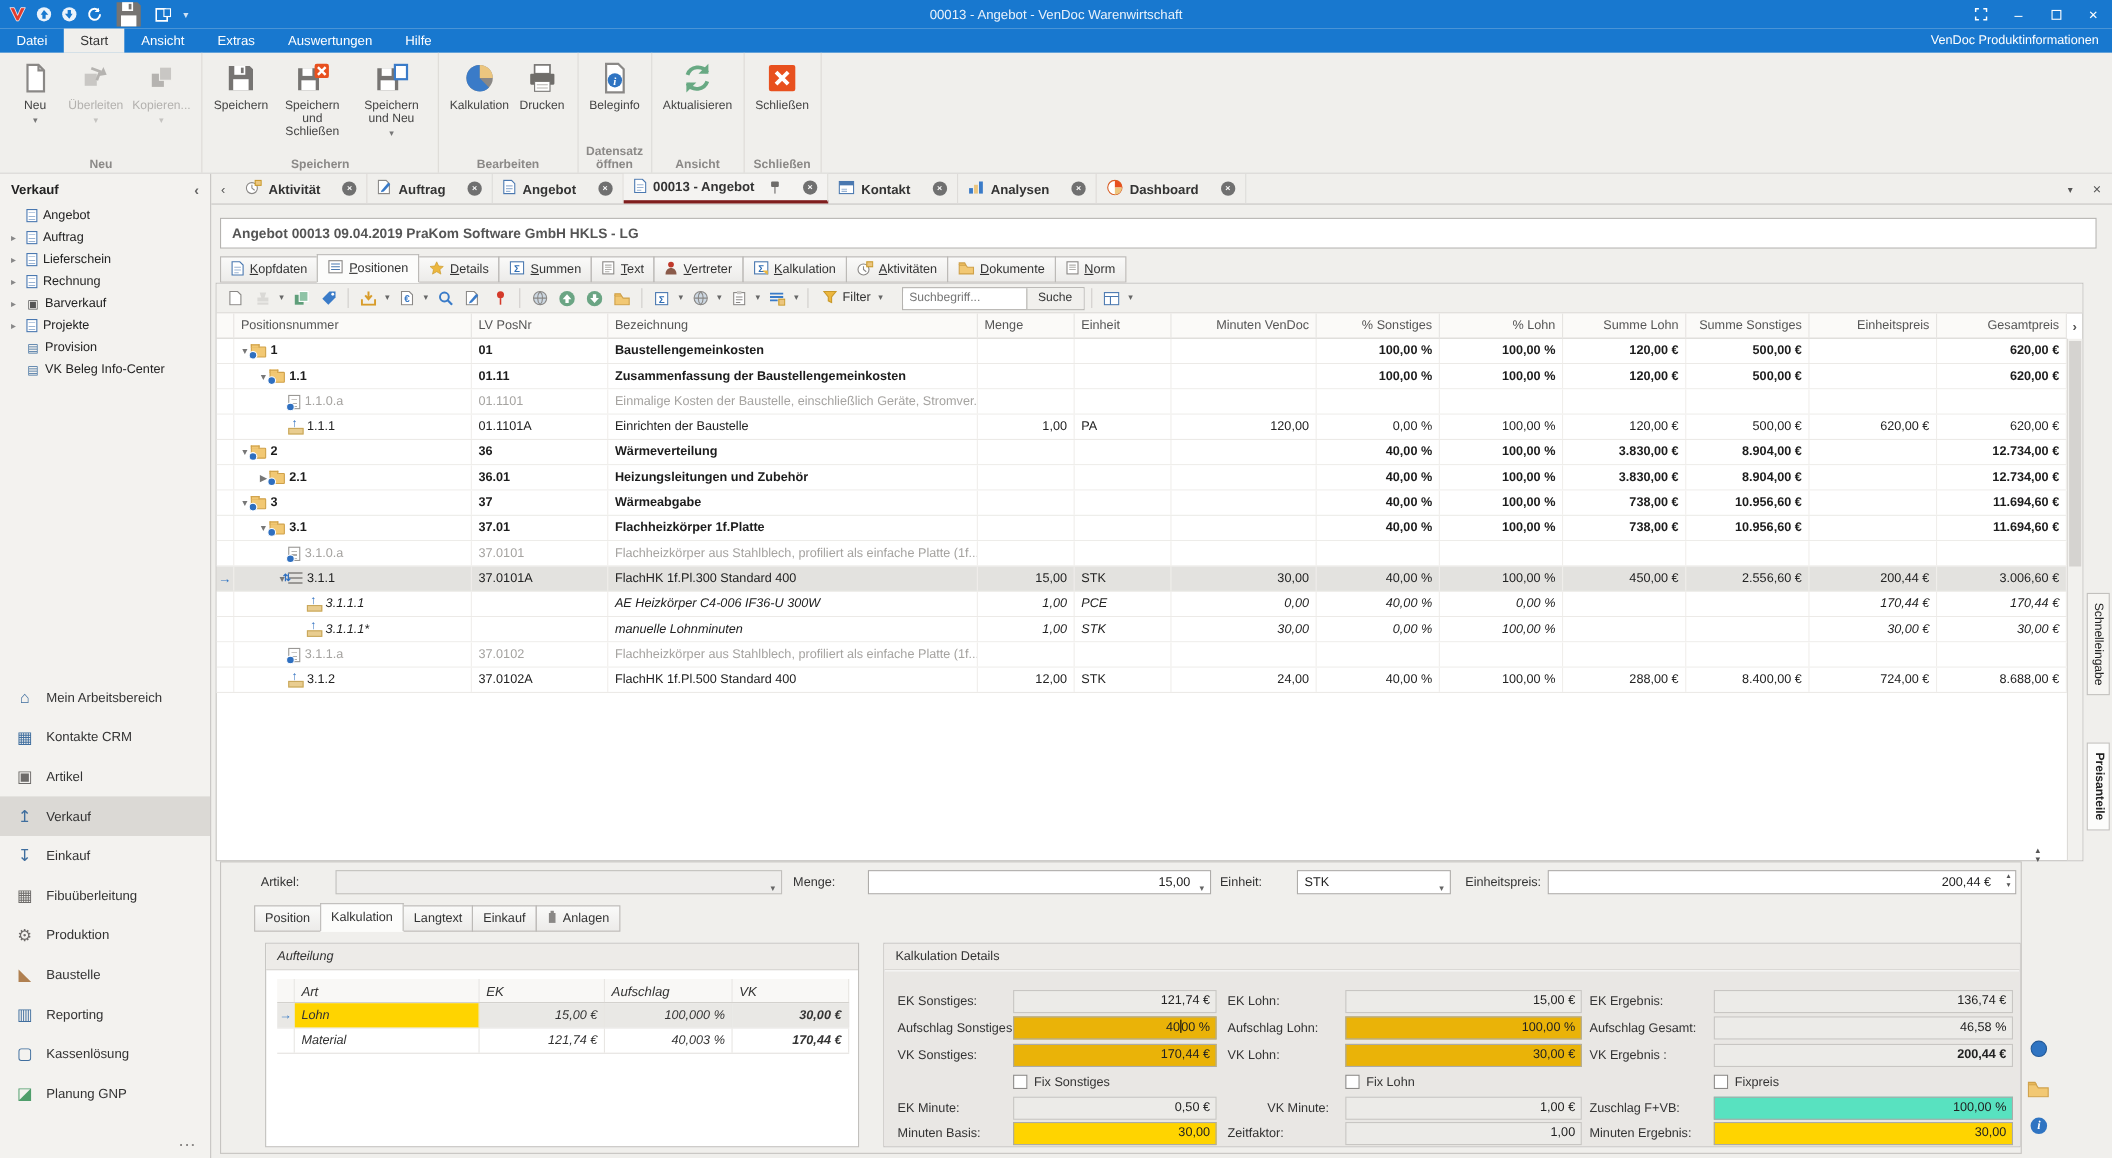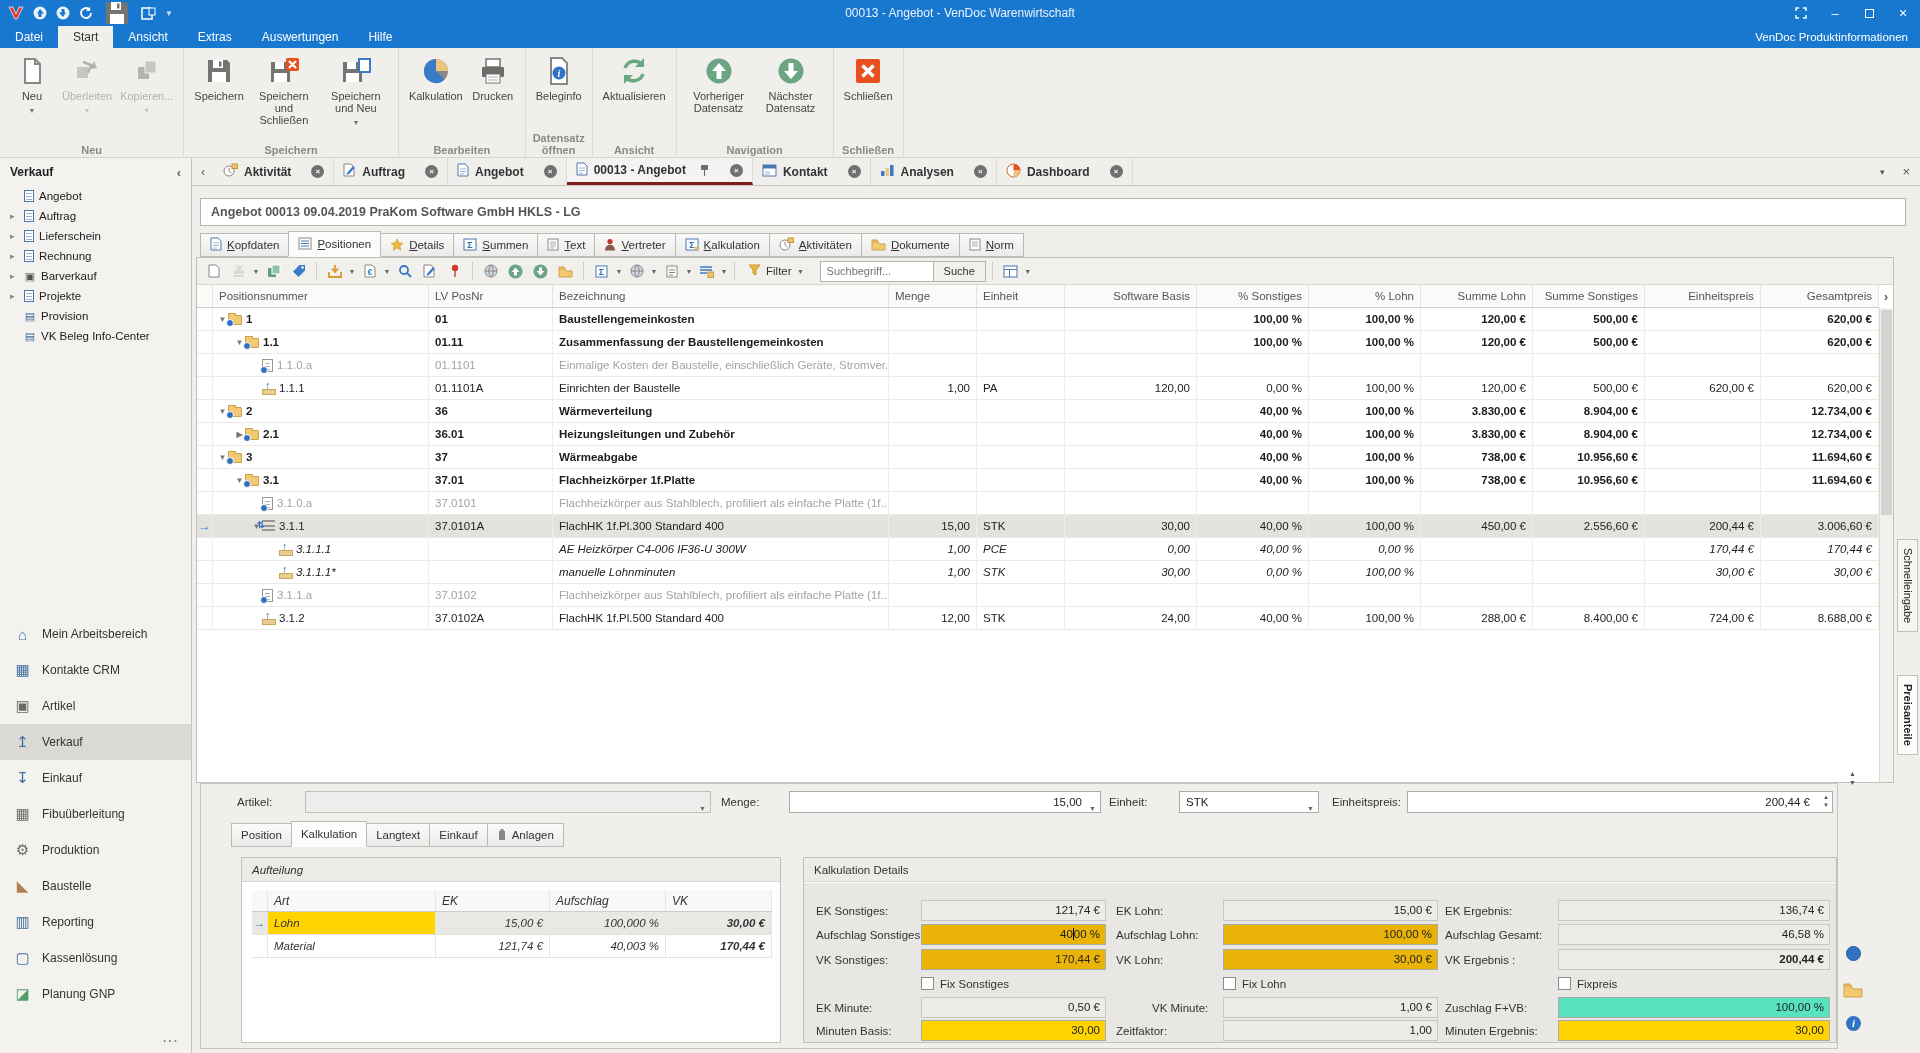--- a/index.html
+++ b/index.html
@@ -339,41 +339,20 @@
             </svg>
           </span>
           <span>Aktualisieren</span>
         </div>
         <div class="rcaption">Ansicht</div>
       </div>
       <div class="rgroup">
         <div class="rbtn">
           <span class="ric">
             <svg width="30" height="30">
-              <circle cx="15" cy="15" r="12.5" fill="#6ba584"></circle>
-              <path d="M15 7l7 8h-4.5v8h-5v-8H8z" fill="#fff"></path>
-            </svg>
-          </span>
-          <span>Vorheriger Datensatz</span>
-        </div>
-        <div class="rbtn">
-          <span class="ric">
-            <svg width="30" height="30">
-              <circle cx="15" cy="15" r="12.5" fill="#6ba584"></circle>
-              <path d="M15 23l-7-8h4.5V7h5v8H22z" fill="#fff"></path>
-            </svg>
-          </span>
-          <span>Nächster Datensatz</span>
-        </div>
-        <div class="rcaption">Navigation</div>
-      </div>
-      <div class="rgroup">
-        <div class="rbtn">
-          <span class="ric">
-            <svg width="30" height="30">
               <rect x="3" y="3" width="24" height="24" rx="2" fill="#e8501e"></rect>
               <path d="M9.5 9.5l11 11M20.5 9.5l-11 11" stroke="#fff" stroke-width="3.5"></path>
             </svg>
           </span>
           <span>Schließen</span>
         </div>
         <div class="rcaption">Schließen</div>
       </div>
     </div>
 
@@ -753,21 +732,21 @@
         <span class="tdd">▼</span>
       </div>
     <div class="gtable">
       <div class="ghead" id="gridhead">
           <span class="ghc" style="width: 16px;"></span>
           <span class="ghc" style="width: 216px;">Positionsnummer</span>
           <span class="ghc" style="width: 124px;">LV PosNr</span>
           <span class="ghc" style="width: 336px;">Bezeichnung</span>
           <span class="ghc" style="width: 88px;">Menge</span>
           <span class="ghc" style="width: 88px;">Einheit</span>
-          <span class="ghc" style="width: 132px; justify-content: flex-end;">Software Basis</span>
+          <span class="ghc" style="width: 132px; justify-content: flex-end;">Minuten VenDoc</span>
           <span class="ghc" style="width: 112px; justify-content: flex-end;">% Sonstiges</span>
           <span class="ghc" style="width: 112px; justify-content: flex-end;">% Lohn</span>
           <span class="ghc" style="width: 112px; justify-content: flex-end;">Summe Lohn</span>
           <span class="ghc" style="width: 112px; justify-content: flex-end;">Summe Sonstiges</span>
           <span class="ghc" style="width: 116px; justify-content: flex-end;">Einheitspreis</span>
           <span class="ghc" style="width: 118px; justify-content: flex-end;">Gesamtpreis</span>
         </div>
       <div id="gridrows">
           <div class="grow group">
             <span class="gc gmark" style="width: 16px;"></span>

